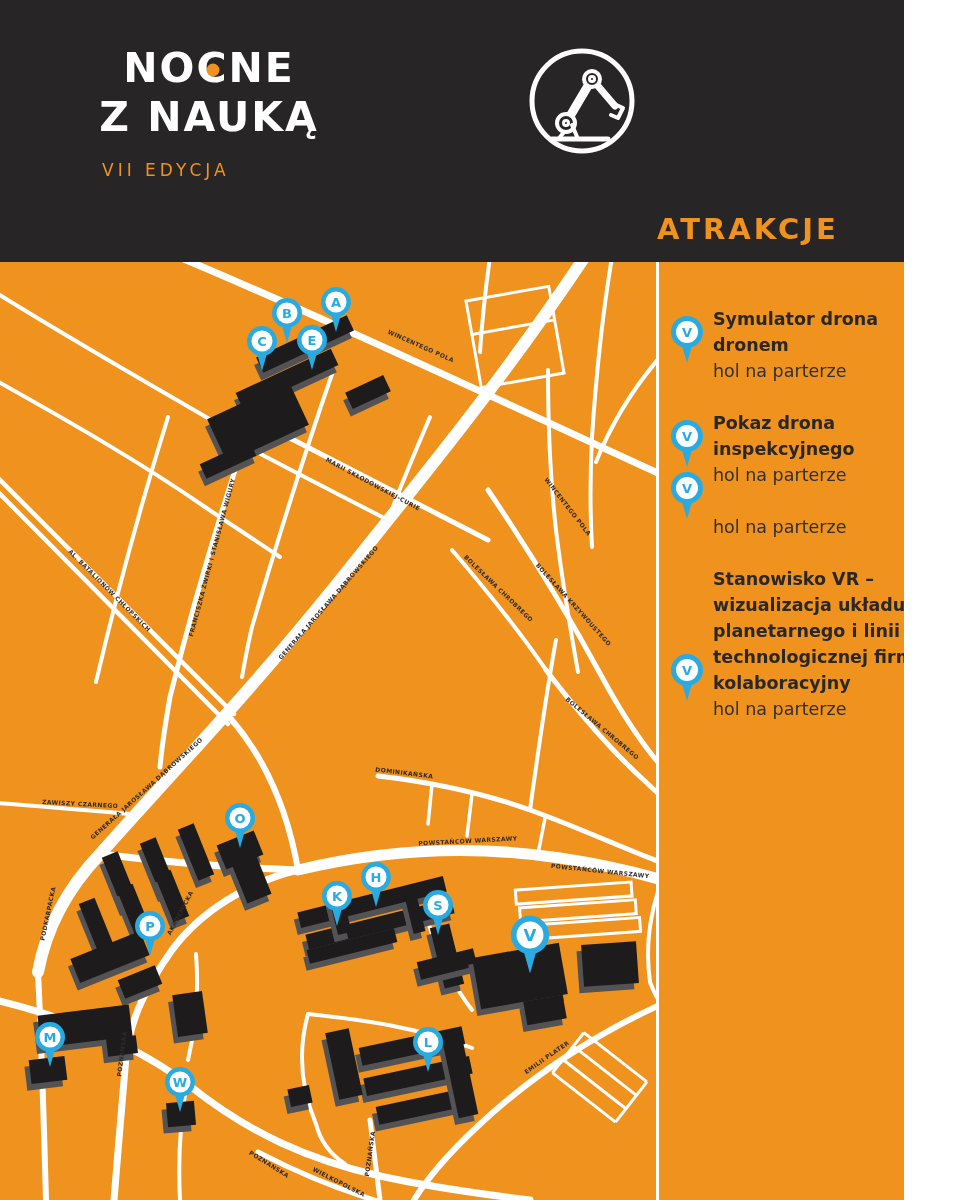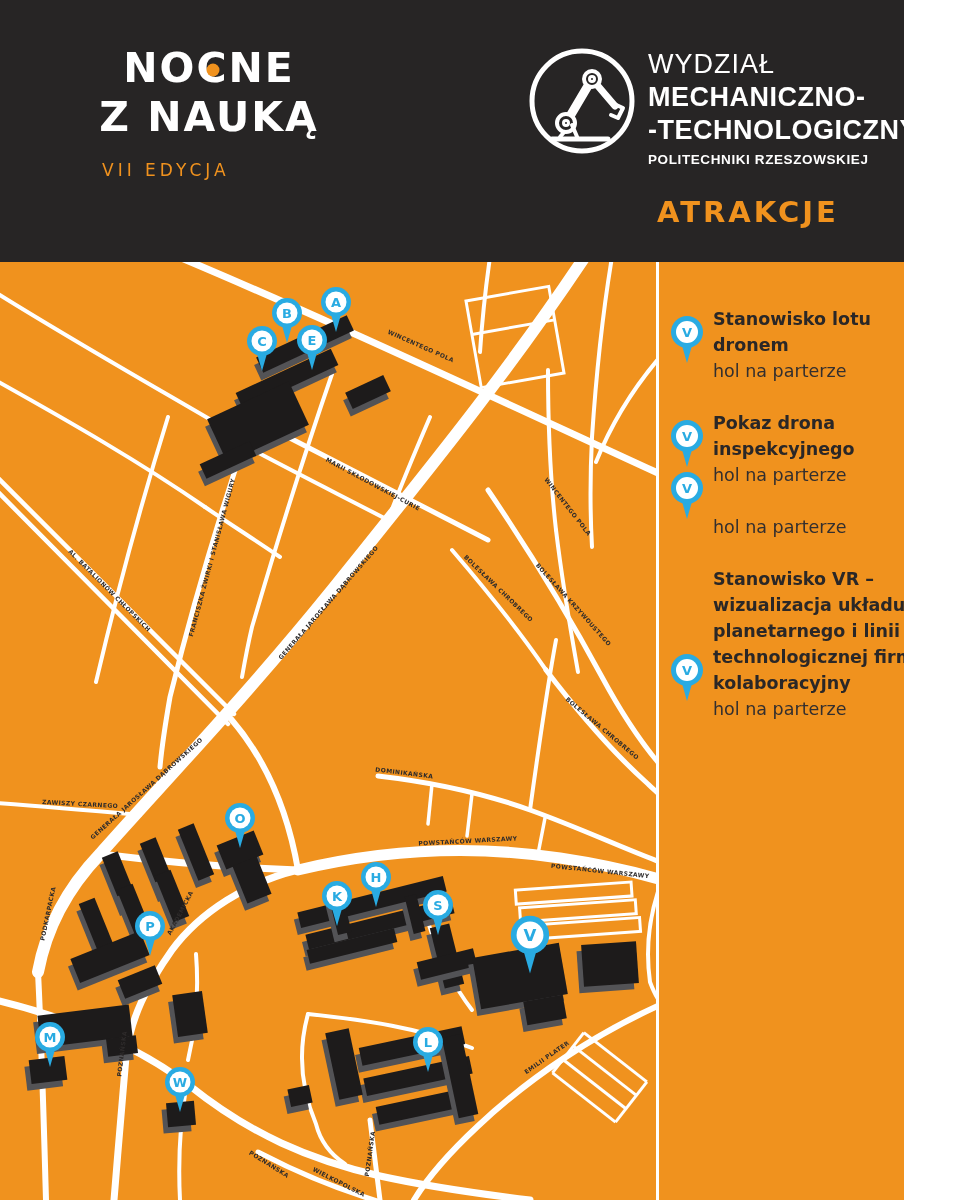--- a/index.html
+++ b/index.html
@@ -15,21 +15,21 @@
   .logo-line .flask{position:relative;}
   .logo-line .flask i{position:absolute;left:50%;bottom:7px;width:16px;height:9px;
       border-radius:0 0 9px 9px;background:#F0921E;transform:translateX(-50%);}
   .logo-line .flask u{position:absolute;left:66%;top:-4px;width:6px;height:6px;border-radius:50%;background:#F0921E;}
   .edition{font-size:17px;letter-spacing:4px;color:#F0921E;text-align:left;padding-left:34px;margin-top:18px;}
   .fac-logo{position:absolute;left:527px;top:46px;}
   .fac-text{position:absolute;left:648px;top:48px;color:#fff;font-family:"Liberation Sans",sans-serif;}
   .fac-l1{font-size:27px;font-weight:400;line-height:33px;letter-spacing:1px;}
   .fac-l2,.fac-l3{font-size:27px;font-weight:bold;line-height:33px;letter-spacing:.5px;}
   .fac-l4{font-size:13.5px;font-weight:bold;letter-spacing:.6px;margin-top:5px;}
-  .atrakcje{position:absolute;left:657px;top:195px;color:#F0921E;font-size:29px;
+  .atrakcje{position:absolute;left:657px;top:212px;color:#F0921E;font-size:29px;
       font-weight:bold;letter-spacing:3px;}
   .bubble-tail{position:absolute;left:698px;top:262px;width:0;height:0;
       border-left:23px solid transparent;border-right:23px solid transparent;
       border-top:30px solid #272525;}
   
   .map-wrap{position:absolute;left:0;top:262px;width:656px;height:938px;}
   .map-wrap svg{display:block;}
   .st{fill:none;stroke:#ffffff;stroke-linecap:round;stroke-linejoin:round;}
   .bld .sh{fill:#535356;}
   .bld .tp{fill:#1D1B1B;}
@@ -70,26 +70,20 @@
         <path d="M10,-22 L33,5" stroke-width="7"></path>
         <circle cx="-16" cy="22" r="9" stroke-width="4" fill="#272525"></circle>
         <circle cx="-16" cy="22" r="2.5" stroke-width="3"></circle>
         <circle cx="10" cy="-22" r="8" stroke-width="4" fill="#272525"></circle>
         <circle cx="10" cy="-22" r="2.5" stroke-width="3"></circle>
         <path d="M30,2 l11,5 l-5,10 l-7,-3" stroke-width="4"></path>
         <path d="M-10,24 L-4,38" stroke-width="4"></path>
       </g>
     </svg>
 
-    <div class="fac-text">
-      <div class="fac-l1">WYDZIAŁ</div>
-      <div class="fac-l2">MECHANICZNO-</div>
-      <div class="fac-l3">-TECHNOLOGICZNY</div>
-      <div class="fac-l4">POLITECHNIKI RZESZOWSKIEJ</div>
-    </div>
 
     <div class="atrakcje">ATRAKCJE</div>
   </div>
   <div class="bubble-tail"></div>
 
   <div class="map-wrap">
     <svg width="656" height="938" viewBox="0 0 656 938">
       <rect x="0" y="0" width="656" height="938" fill="#F0921E"></rect>
 
       <g>
@@ -421,21 +415,21 @@
 
   <div class="sidebar">
 
     <div class="attr-item">
       <svg class="attr-pin" width="40" height="52" viewBox="0 0 40 52">
         <path d="M14,28 L20,49 L26,28 Z" fill="#29ABE2"></path>
         <circle cx="20" cy="18" r="16" fill="#29ABE2"></circle>
           <circle cx="20" cy="18" r="11" fill="#fff"></circle>
         <text x="20" y="23" text-anchor="middle" font-size="13" font-weight="bold" fill="#29ABE2" font-family="DejaVu Sans, sans-serif">V</text>
       </svg>
-      <div class="attr-title">Stanowisko lotu dronem</div>
+      <div class="attr-title">Symulator drona dronem</div>
       <div class="attr-loc">hol na parterze</div>
     </div>
 
     <div class="attr-item">
       <svg class="attr-pin" width="40" height="52" viewBox="0 0 40 52">
         <path d="M14,28 L20,49 L26,28 Z" fill="#29ABE2"></path>
         <circle cx="20" cy="18" r="16" fill="#29ABE2"></circle>
           <circle cx="20" cy="18" r="11" fill="#fff"></circle>
         <text x="20" y="23" text-anchor="middle" font-size="13" font-weight="bold" fill="#29ABE2" font-family="DejaVu Sans, sans-serif">V</text>
       </svg>

